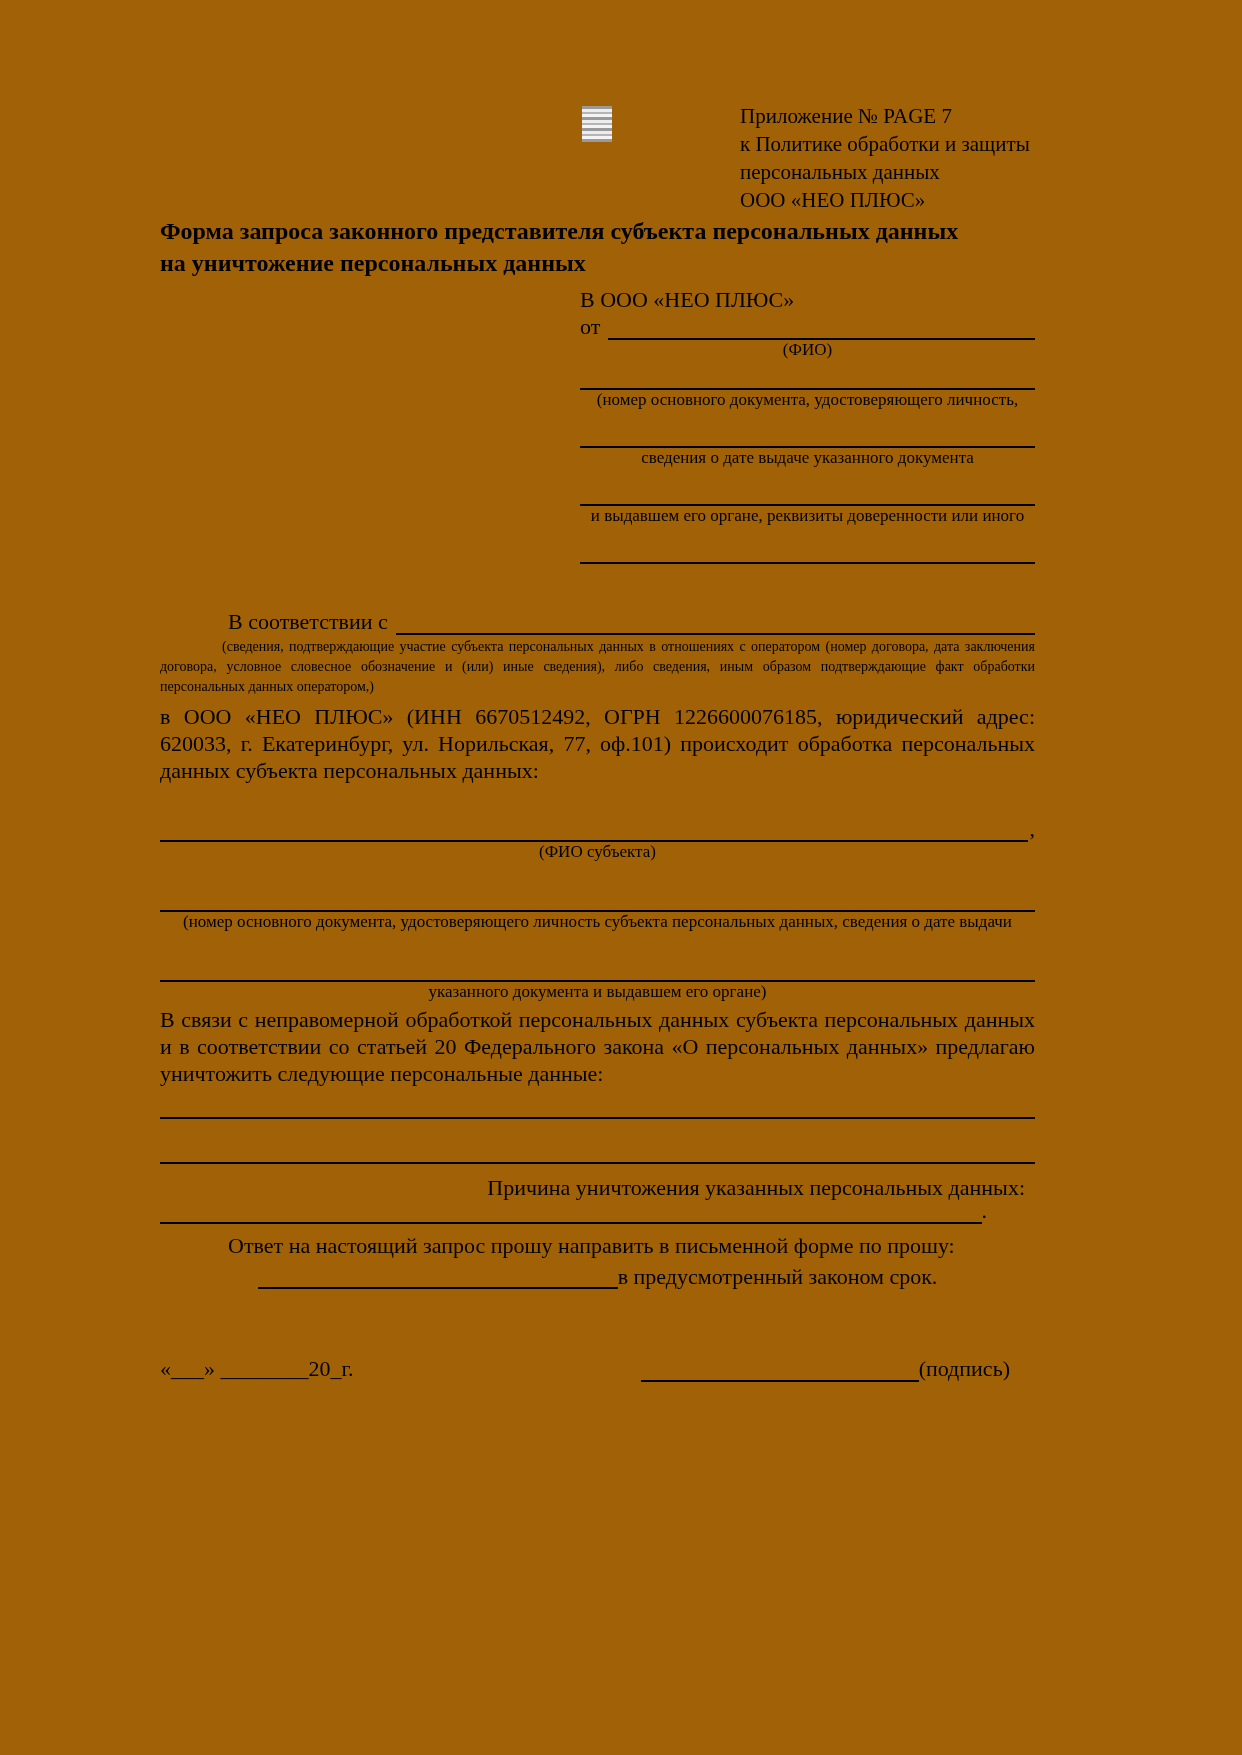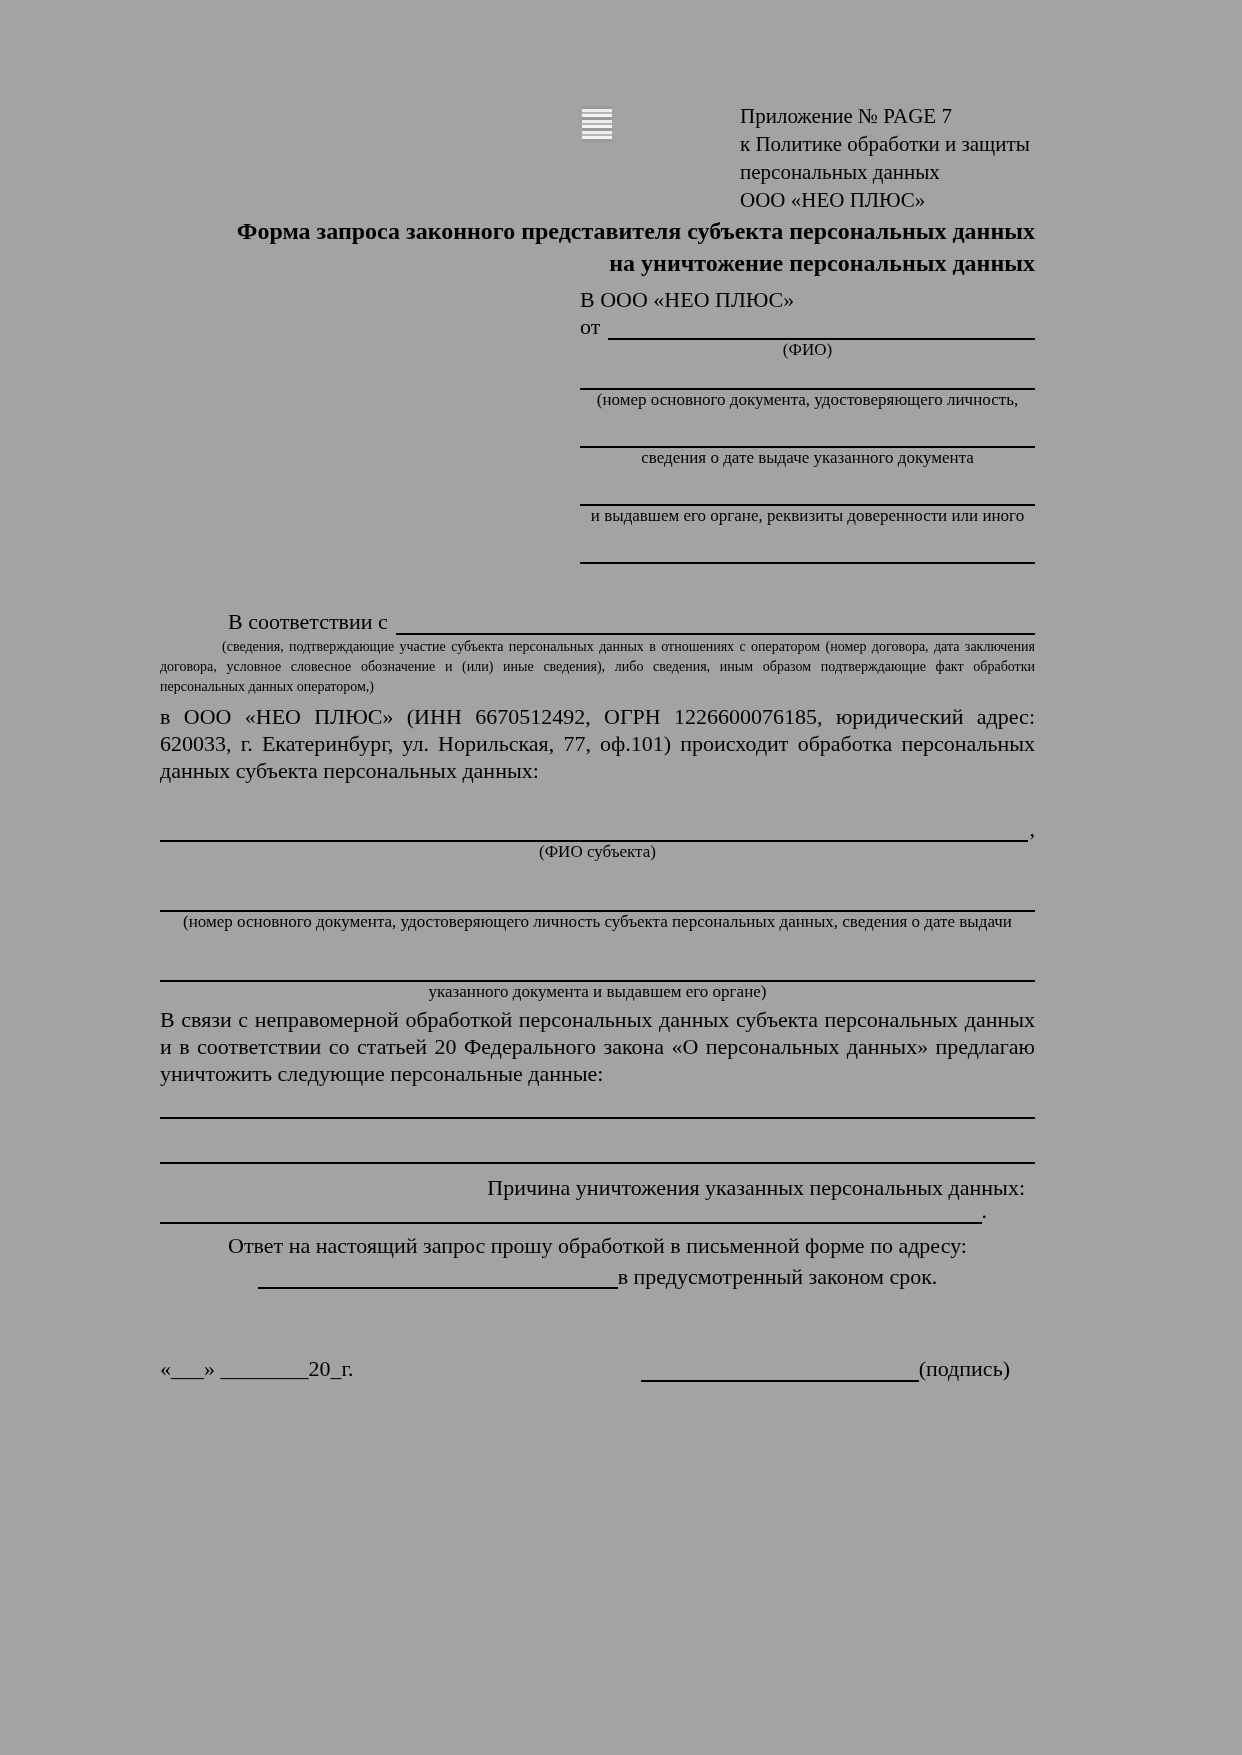--- a/index.html
+++ b/index.html
@@ -1,34 +1,34 @@
 <!DOCTYPE html>
 <html><head>
 <meta charset="utf-8">
 <style>
   html,body { margin:0; padding:0; background:#888; }
   .page {
-    width:1242px; height:1755px; background:#a3a3a3; margin:0 auto;
+    width:1242px; height:1755px; background:#a16207; margin:0 auto;
     position:relative; color:#000;
     font-family:"Liberation Serif","DejaVu Serif",serif;
     font-size:22px; line-height:27px;
     box-sizing:border-box;
   }
   .content { position:absolute; left:160px; top:0; width:875px; }
 
   
   .header-row { position:relative; padding-top:100px; min-height:215px; box-sizing:border-box; }
   .artifact {
     position:absolute; left:422px; top:106px; width:30px; height:36px;
     background:repeating-linear-gradient(180deg,#9a9a9a 0 3px,#ececec 3px 6px,#b5b5b5 6px 8px,#f4f4f4 8px 11px);
   }
   .header-block { position:absolute; left:580px; top:102px; font-size:21px; line-height:28px; text-align:left; }
 
   
-  .title { margin:0; font-size:24px; line-height:32px; font-weight:700; text-align:right; }
+  .title { margin:0; font-size:24px; line-height:32px; font-weight:700; text-align:left; }
 
   
   .addressee { margin-left:420px; width:455px; margin-top:6px; }
   .addr-to { line-height:30px; }
   .flexrow { display:flex; align-items:flex-end; }
   .fill { flex:1 1 auto; border-bottom:2px solid #000; }
   .from-row { height:25px; }
   .from-label { margin-right:8px; }
   .caption { font-size:17px; line-height:20px; text-align:center; }
   .field-rule { height:28px; border-bottom:2px solid #000; }
@@ -131,21 +131,21 @@
 
     <div class="flexrow reason-row">
       <span class="reason-label">Причина уничтожения указанных персональных данных:</span>
       <span class="fill"></span>
     </div>
     <div class="flexrow period-row">
       <span class="fill"></span>
       <span>.</span>
     </div>
 
-    <p class="para reply-para">Ответ на настоящий запрос прошу обработкой в письменной форме по адресу:</p>
+    <p class="para reply-para">Ответ на настоящий запрос прошу направить в письменной форме по прошу:</p>
     <div class="reply-row">
       <span class="reply-line"></span>
       <span>в предусмотренный законом срок.</span>
     </div>
 
     <div class="footer-row">
       <span>«___» ________20_г.</span>
       <span class="sig-wrap">
         <span class="sig-line"></span>
         <span>(подпись)</span>

